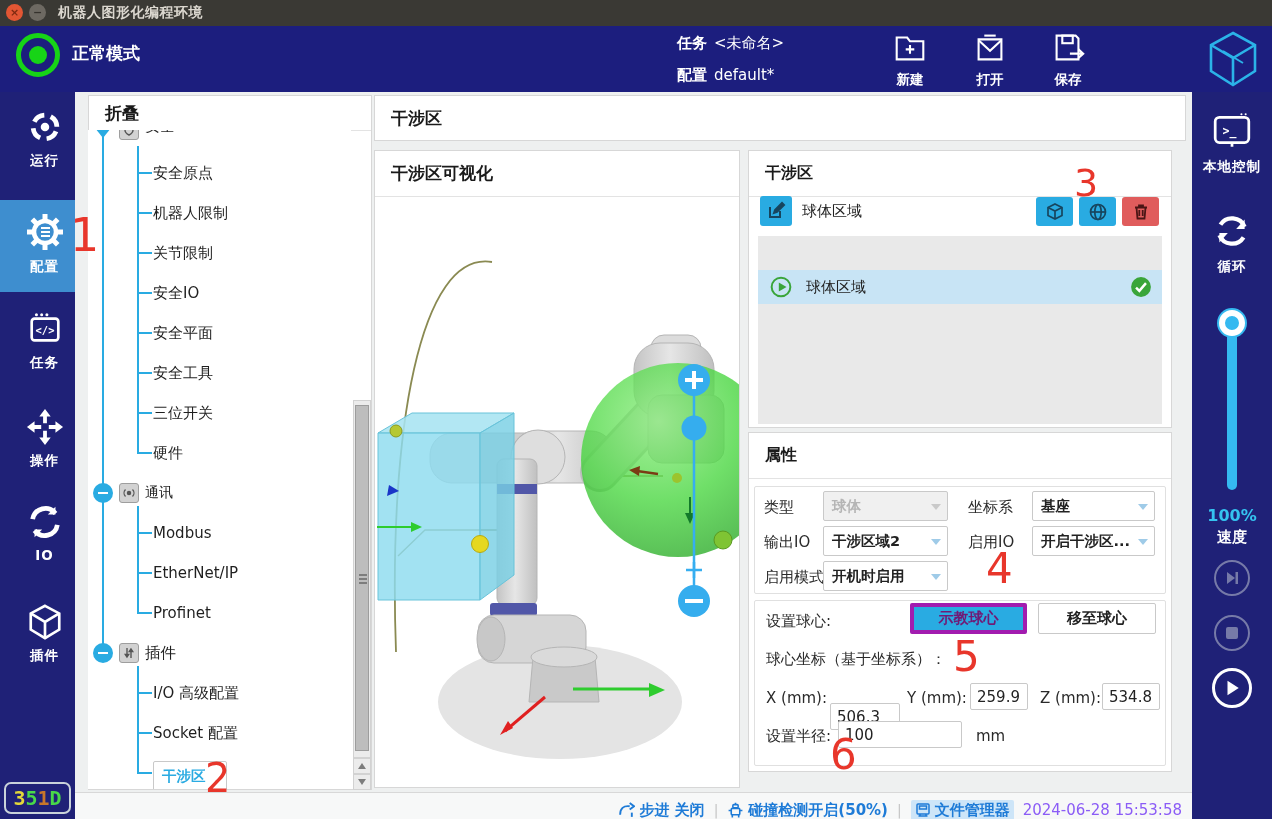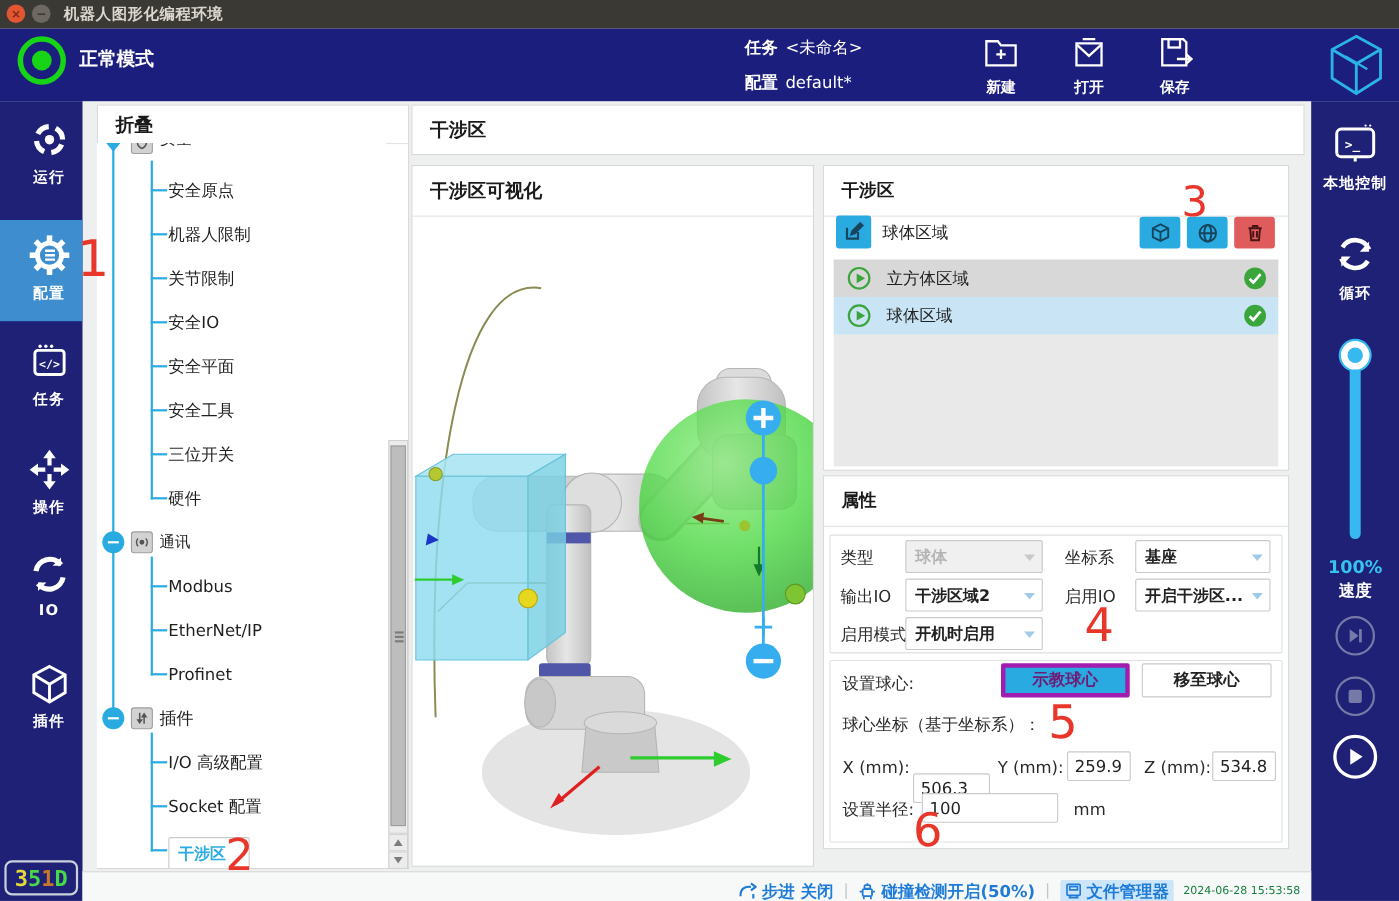--- a/index.html
+++ b/index.html
@@ -74,21 +74,21 @@
   .speedval{left:0;top:414px;width:80px;text-align:center;color:#35c3f0;font-size:16px;font-weight:bold}
   .speedlbl{left:0;top:436px;width:80px;text-align:center;color:#fff;font-size:15px;font-weight:bold}
   .pbc{left:22px;width:36px;height:36px;border-radius:50%;display:flex;align-items:center;justify-content:center}
   .pbc.dim{border:2.5px solid #767aa8}
   .pbc.lit{border:3px solid #fff}
   
   .statusbar{left:75px;top:792px;width:1117px;height:35px;background:#f7f8f8;border-top:1px solid #d8d8d8;display:flex;align-items:center;justify-content:flex-end;padding-right:10px;gap:9px}
   .sb-blue{color:#1e7bd7;font-weight:bold;font-size:15px;white-space:nowrap;display:flex;align-items:center;gap:4px}
   .sb-sep{color:#c5c5c5;font-size:14px}
   .fm{background:#cde5f8;padding:1px 4px;border-radius:2px}
-  .sb-time{color:#15803d;font-size:10px;white-space:nowrap}
+  .sb-time{color:#8b5cf6;font-size:15px;white-space:nowrap}
   
   .anno{position:absolute;color:#e8362b;font-family:"DejaVu Sans","Liberation Sans",sans-serif;line-height:1}
 </style>
 </head>
 <body>
 
 <div class="app">
 
   <div class="abs titlebar">
     <div class="abs winbtn close">×</div>
@@ -421,31 +421,20 @@
   </div>
   <div class="abs zonebtn red" style="left:1122px;top:197px">
     <svg width="20" height="20" viewBox="0 0 20 20" fill="none" stroke="#4a1515" stroke-width="1.8">
       <path d="M4 5.5 h12 M8 5.5 v-2 h4 v2"></path>
         <path d="M5.5 5.5 l1 11 h7 l1-11"></path>
         <path d="M8.3 8 v6 M11.7 8 v6"></path>
     </svg>
   </div>
 
   <div class="abs zlist">
-    <div class="zrow" style="top:0;background:#d8d8d8">
-      <svg width="22" height="22" viewBox="0 0 20 20" style="margin-left:12px">
-        <circle cx="10" cy="10" r="8.5" fill="none" stroke="#3aa53a" stroke-width="1.8"></circle>
-          <polygon points="8,6 8,14 15,10" fill="#3aa53a"></polygon>
-      </svg>
-      <span class="nm">立方体区域</span>
-      <svg width="22" height="22" viewBox="0 0 20 20" style="margin-left:auto;margin-right:10px">
-        <circle cx="10" cy="10" r="9" fill="#3aa53a"></circle>
-          <polyline points="5.5,10.5 8.5,13.5 14.5,6.5" fill="none" stroke="#fff" stroke-width="2.2"></polyline>
-      </svg>
-    </div>
     <div class="zrow" style="top:34px;background:#c8e4f5">
       <svg width="22" height="22" viewBox="0 0 20 20" style="margin-left:12px">
         <circle cx="10" cy="10" r="8.5" fill="none" stroke="#3aa53a" stroke-width="1.8"></circle>
           <polygon points="8,6 8,14 15,10" fill="#3aa53a"></polygon>
       </svg>
       <span class="nm">球体区域</span>
       <svg width="22" height="22" viewBox="0 0 20 20" style="margin-left:auto;margin-right:10px">
         <circle cx="10" cy="10" r="9" fill="#3aa53a"></circle>
           <polyline points="5.5,10.5 8.5,13.5 14.5,6.5" fill="none" stroke="#fff" stroke-width="2.2"></polyline>
       </svg>

